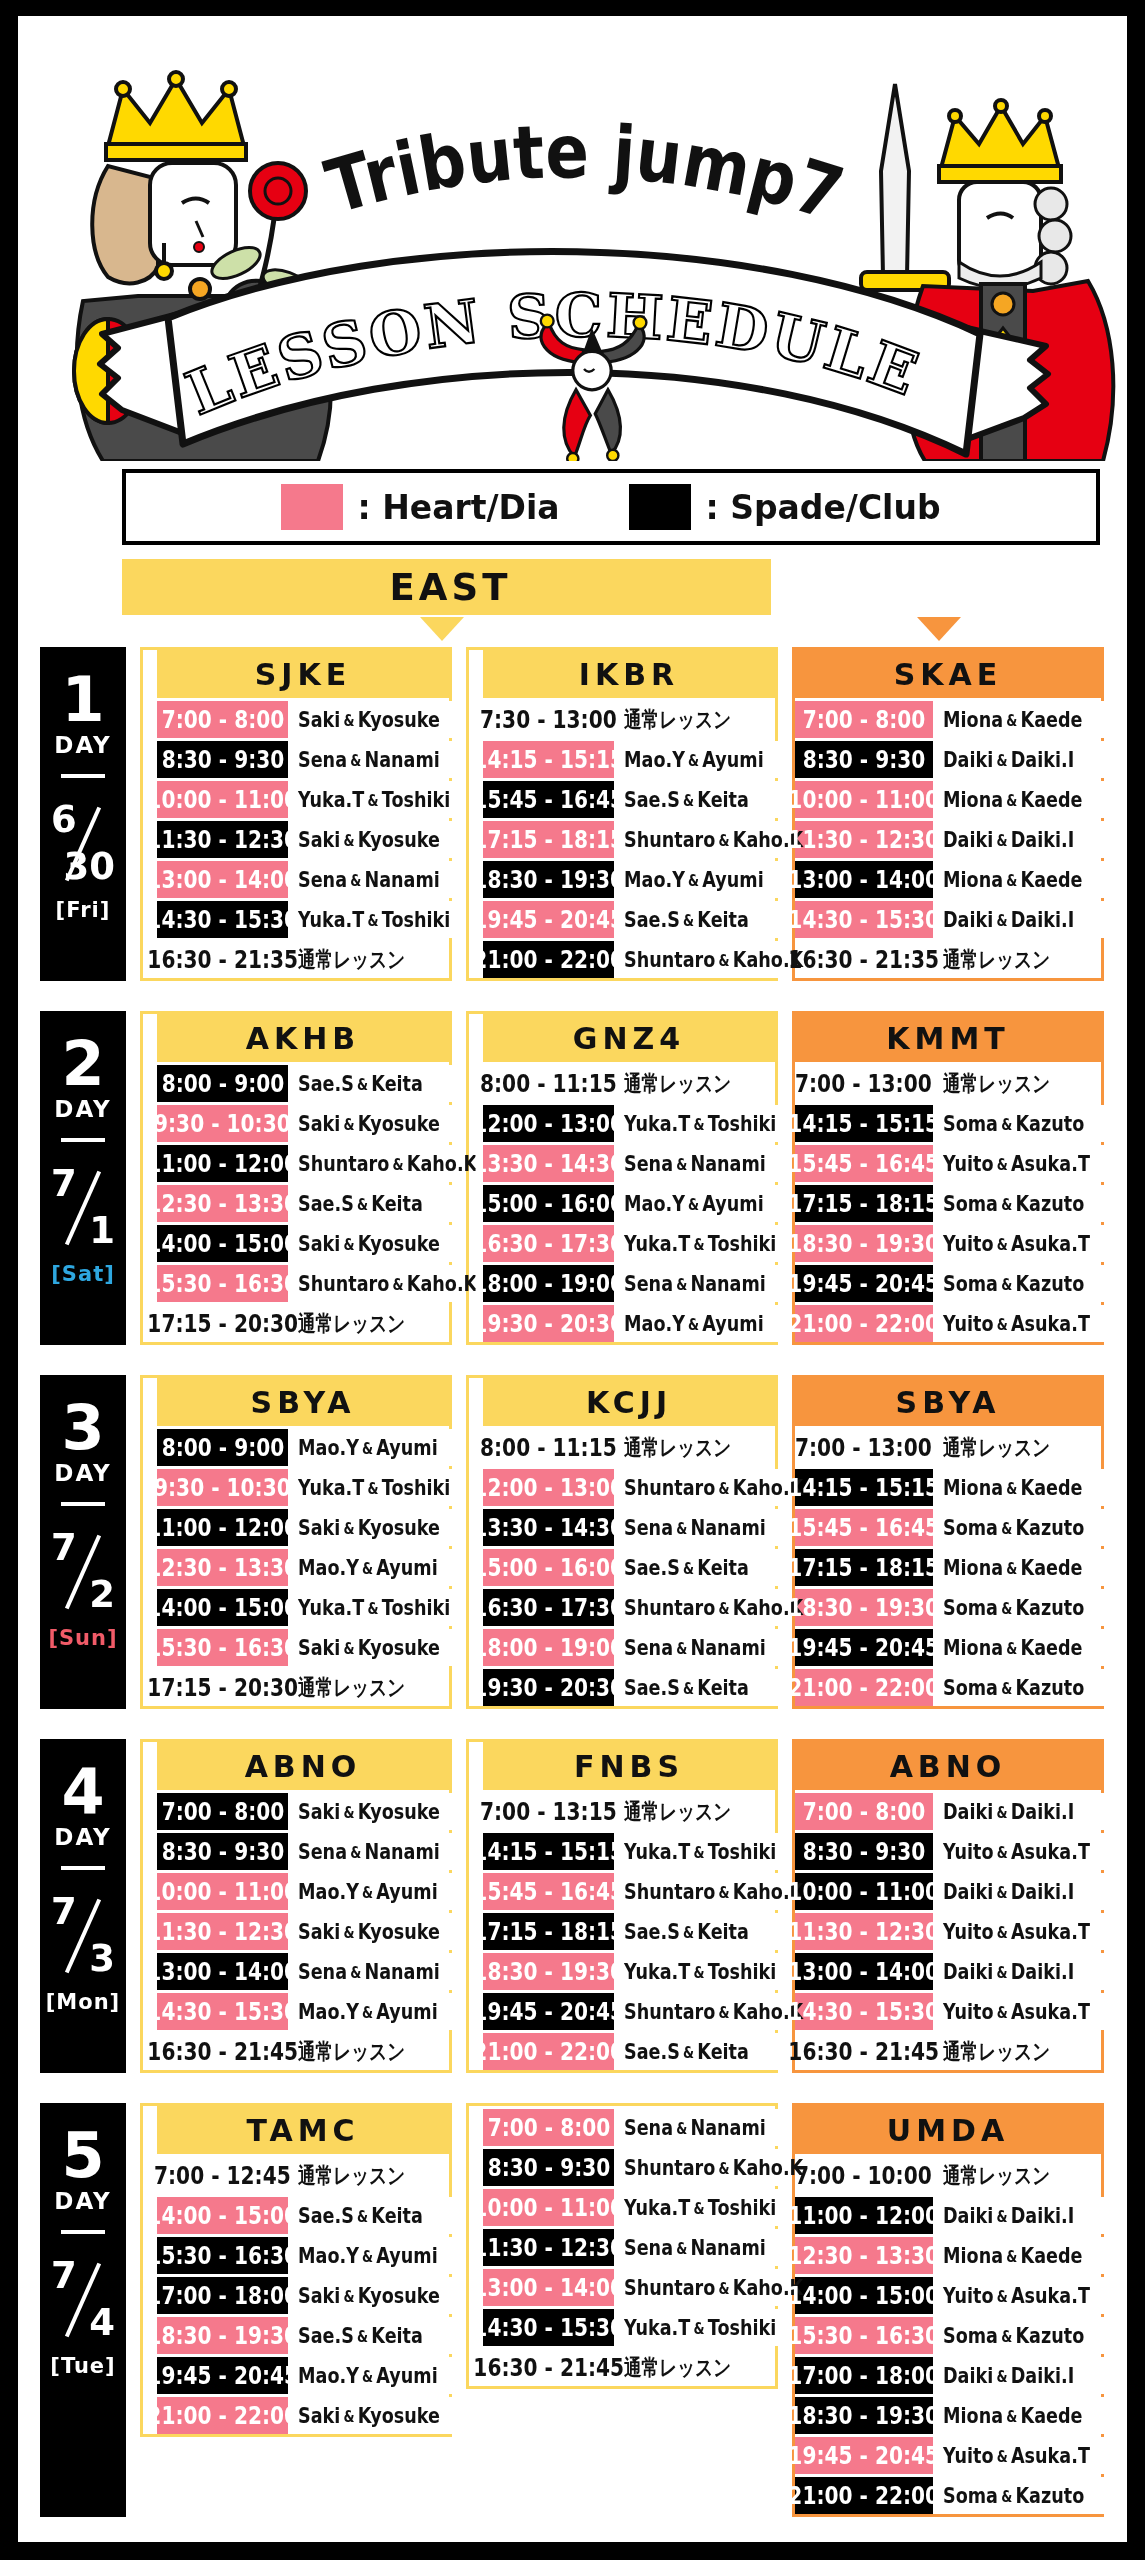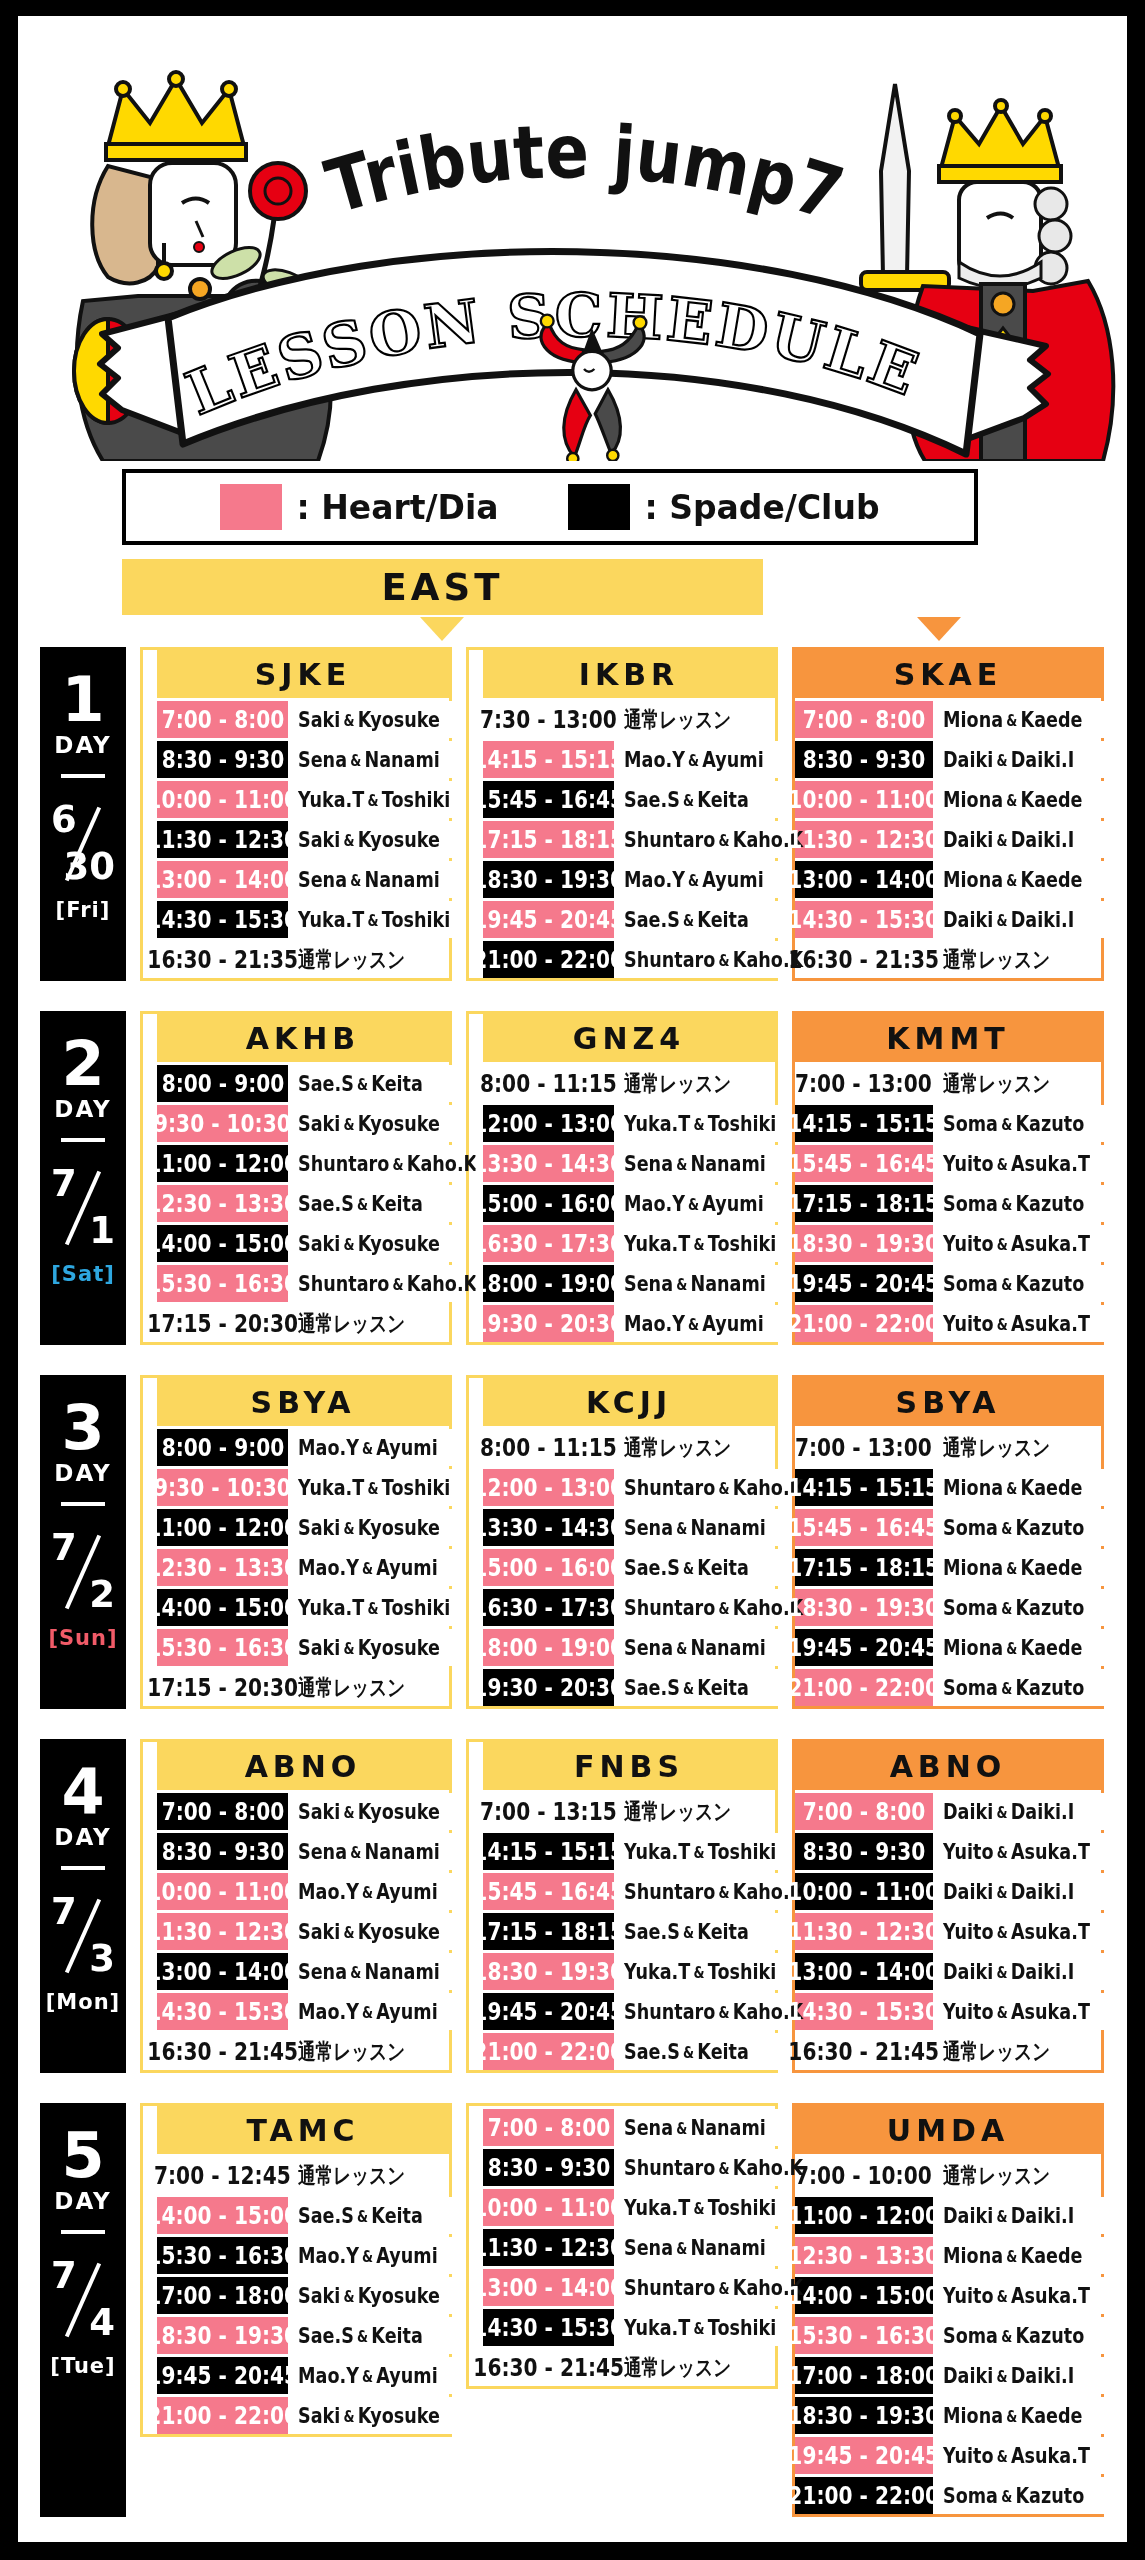--- a/index.html
+++ b/index.html
@@ -5,29 +5,29 @@
   :root{
     --pink:#F5798C; --yellow:#FBD75E; --orange:#F7953E; --ink:#111;
   }
   html,body{margin:0;padding:0;background:#000;}
   body{width:1145px;height:2560px;font-family:"DejaVu Sans","Liberation Sans",sans-serif;}
   .poster{position:relative;width:1145px;height:2560px;background:#000;}
   .sheet{position:absolute;left:18px;top:16px;width:1109px;height:2526px;background:#fff;overflow:hidden;}
   .header-art{position:relative;height:445px;}
   .header-art svg{position:absolute;left:0;top:0;}
 
-  .legend{margin:8px 0 0 104px;width:856px;height:76px;border:4px solid #000;
+  .legend{margin:8px 0 0 104px;width:978px;height:76px;border:4px solid #000;
     box-sizing:border-box;display:flex;align-items:center;justify-content:center;gap:70px;background:#fff;}
   .leg-item{display:flex;align-items:center;gap:14px;font-size:33px;font-weight:bold;color:#111;}
   .swatch{width:62px;height:46px;display:inline-block;}
 
   .region-bars{display:flex;padding-left:104px;gap:23px;margin-top:14px;}
   .bar{height:56px;display:flex;align-items:center;justify-content:center;
     font-size:37px;font-weight:bold;letter-spacing:4px;color:#111;}
-  .bar.east{width:641px;background:var(--yellow);}
+  .bar.east{width:641px;background:var(--yellow);padding-left:8px;}
   .bar.west{width:306px;background:var(--orange);}
   .tri-row{position:relative;height:26px;}
   .tri{position:absolute;top:2px;width:0;height:0;border-left:22px solid transparent;border-right:22px solid transparent;}
   .tri-east{left:402px;border-top:24px solid var(--yellow);}
   .tri-west{left:899px;border-top:24px solid var(--orange);}
 
   #days{margin-top:6px;}
   .day-row{display:flex;margin:0 0 30px 22px;gap:8px;}
   .day-row .venue{margin-left:6px;}
   .day-label{width:86px;background:#000;color:#fff;display:flex;flex-direction:column;

